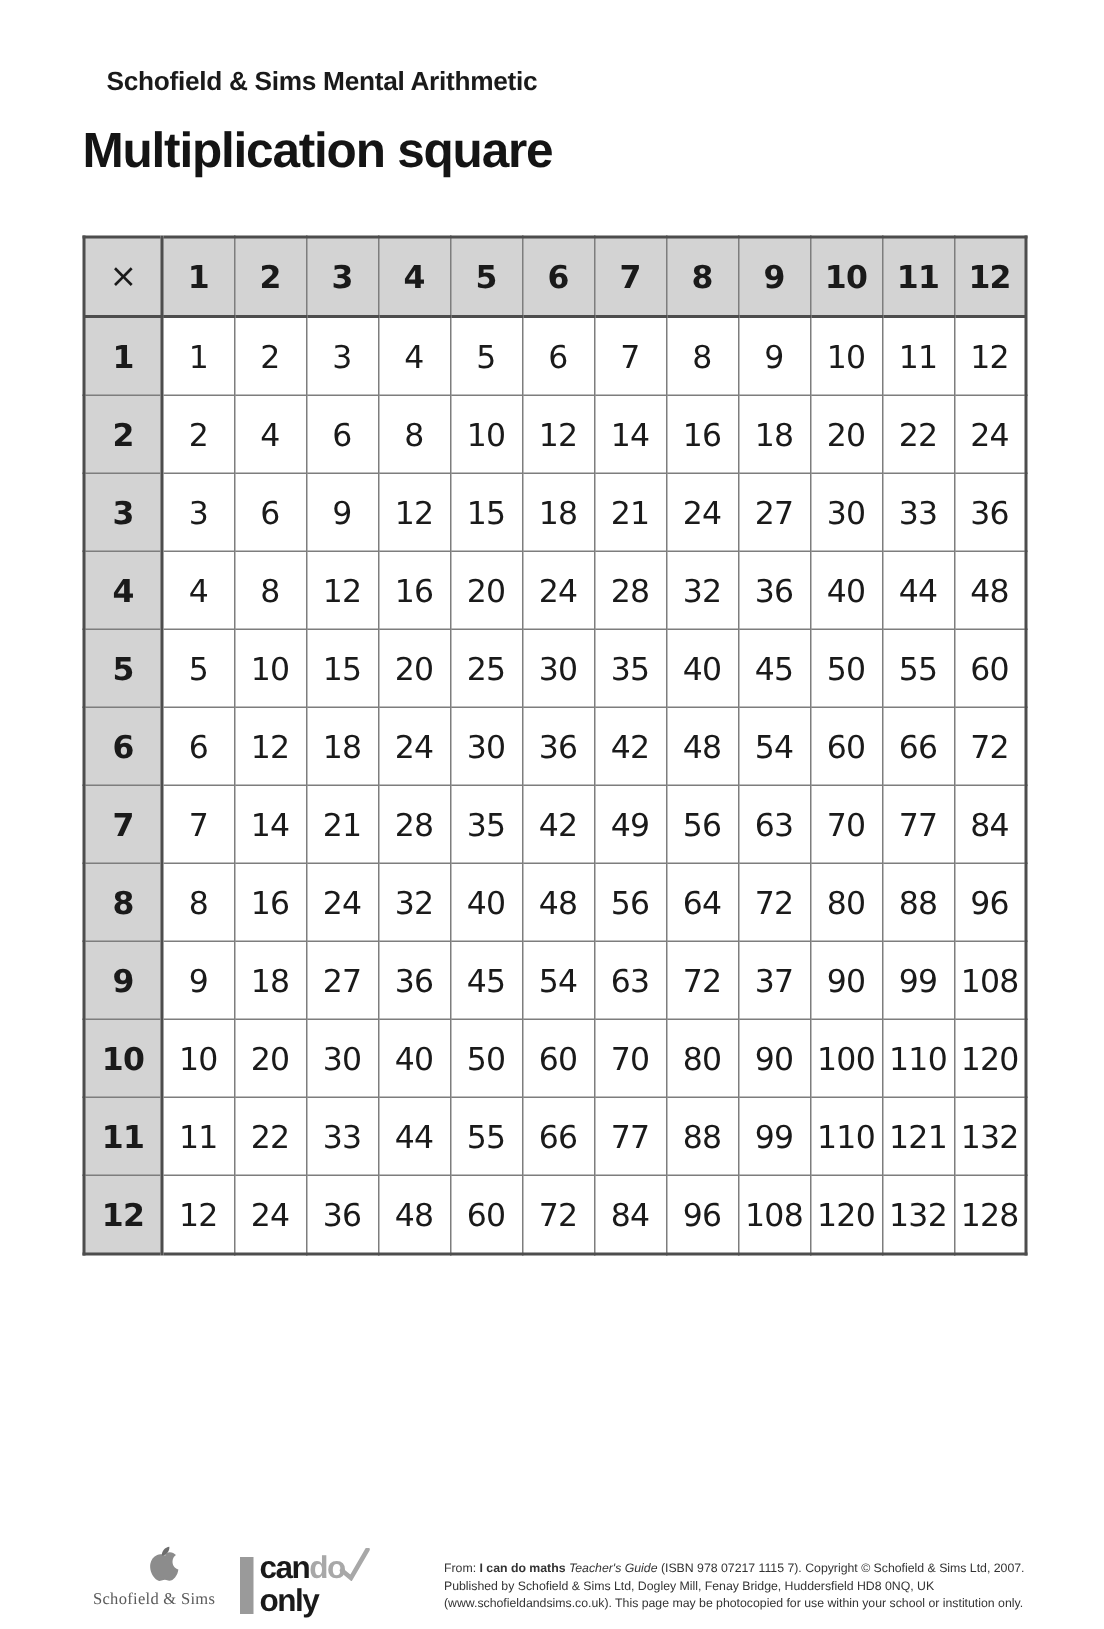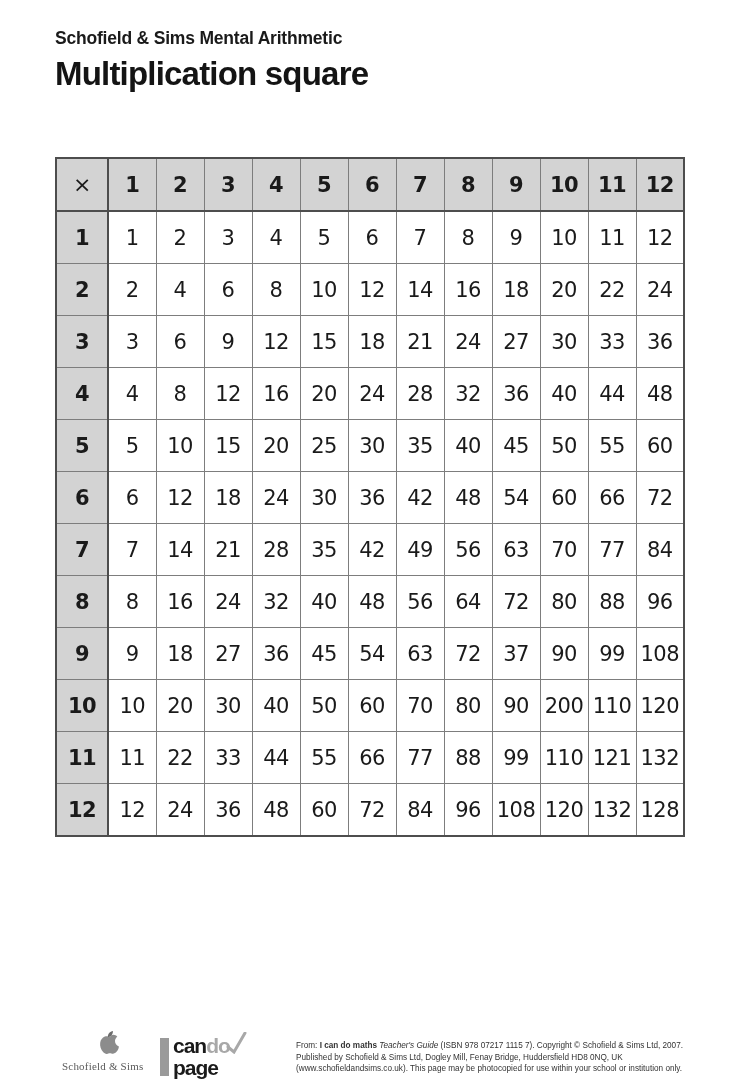--- a/index.html
+++ b/index.html
@@ -22,21 +22,21 @@
     left: 55px;
     top: 28px;
     width: 640px;
   }
   #eyebrow {
     font-size: 17.5px;
     font-weight: bold;
     letter-spacing: -0.2px;
     color: #1a1a1a;
     line-height: 1.2;
-    margin: 0;
+    margin: 16px;
   }
   #title {
     font-size: 33px;
     font-weight: bold;
     letter-spacing: -0.8px;
     color: #141414;
     line-height: 1.15;
     margin: 6px 0 0 0;
   }
 
@@ -342,21 +342,21 @@
           <th class="rowhead">10</th>
           <td>10</td>
           <td>20</td>
           <td>30</td>
           <td>40</td>
           <td>50</td>
           <td>60</td>
           <td>70</td>
           <td>80</td>
           <td>90</td>
-          <td>200</td>
+          <td>100</td>
           <td>110</td>
           <td>120</td>
         </tr>
         <tr>
           <th class="rowhead">11</th>
           <td>11</td>
           <td>22</td>
           <td>33</td>
           <td>44</td>
           <td>55</td>
@@ -398,21 +398,21 @@
   </div>
 
   <div id="logo-icandomaths">
     <div id="icandomaths-bar"></div>
     <div id="icandomaths-line1">
       <span class="can">can</span><span class="do">do</span>
       <svg id="tick-icon" width="22" height="22" viewBox="0 0 22 22">
         <path d="M3 15 L9 20 L20 1" stroke="#a8a8a8" stroke-width="3" fill="none" stroke-linecap="round"></path>
       </svg>
     </div>
-    <div id="icandomaths-line2">page</div>
+    <div id="icandomaths-line2">only</div>
   </div>
 
   <div id="copyright">
     <div><span>From: </span><span class="b">I can do maths</span><span class="i"> Teacher's Guide</span><span> (ISBN 978 07217 1115 7). Copyright © Schofield &amp; Sims Ltd, 2007.</span></div>
     <div>Published by Schofield &amp; Sims Ltd, Dogley Mill, Fenay Bridge, Huddersfield HD8 0NQ, UK</div>
     <div>(www.schofieldandsims.co.uk). This page may be photocopied for use within your school or institution only.</div>
   </div>
 
 </div>
 

